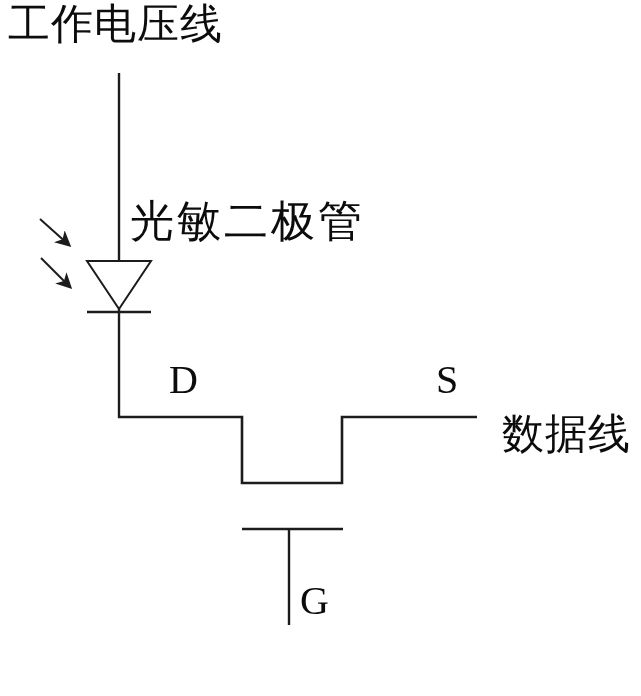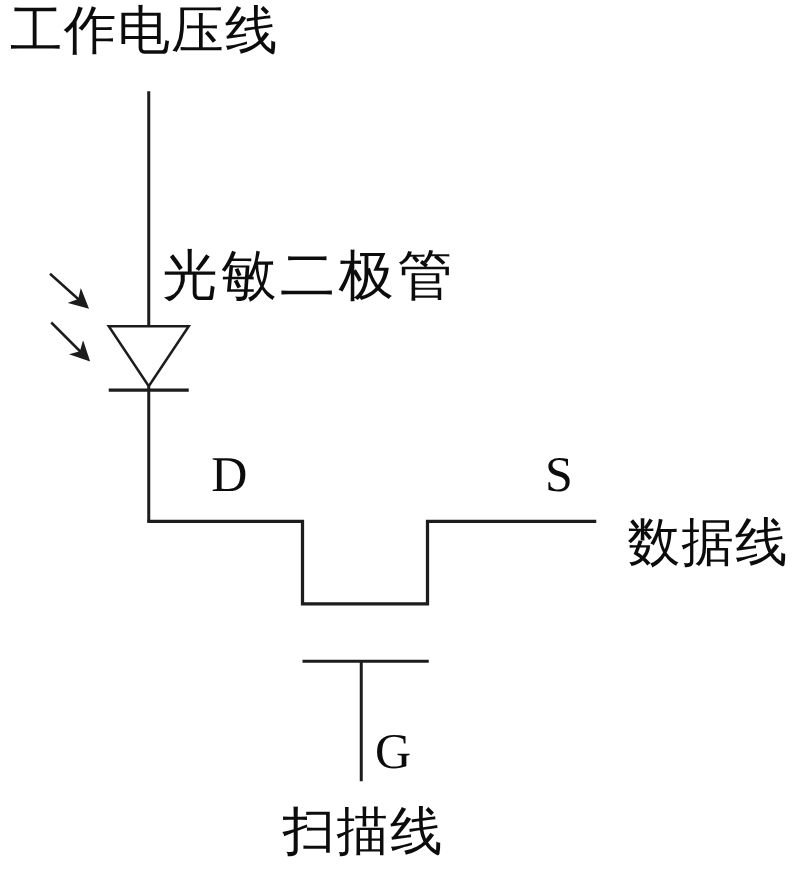--- a/index.html
+++ b/index.html
@@ -85,15 +85,14 @@
   <div class="lbl lbl-cn" id="lbl-photodiode">光敏二极管</div>
 
   <div class="lbl lbl-pin" id="lbl-drain">D</div>
 
   <div class="lbl lbl-pin" id="lbl-source">S</div>
 
   <div class="lbl lbl-cn" id="lbl-data-line">数据线</div>
 
   <div class="lbl lbl-pin" id="lbl-gate">G</div>
 
-  <div class="lbl lbl-cn" id="lbl-scan-line">扫描线</div>
 
 </div>
 
 </body></html>

